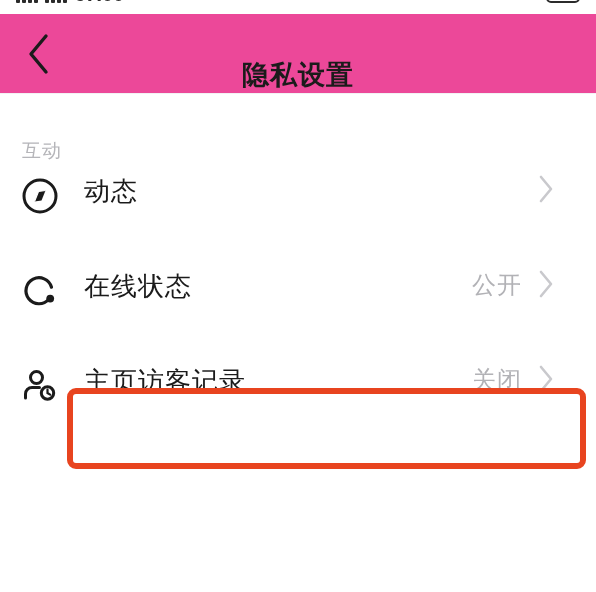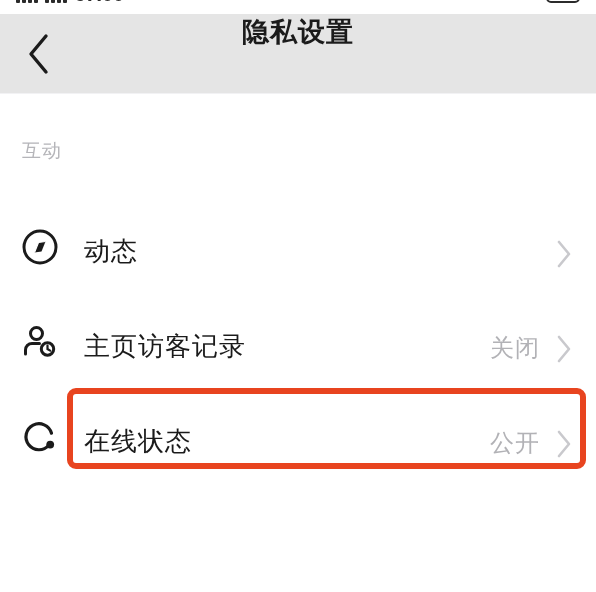--- a/index.html
+++ b/index.html
@@ -72,22 +72,22 @@
     width: 3px; height: 7px;
     background: #2b2b2b;
     border-radius: 0 2px 2px 0;
   }
 
   
   .navbar {
     position: relative;
     height: 80px;
     display: flex;
-    align-items: flex-start;
-    background: #e5e5e5;
+    align-items: flex-end;
+    background: #ec4899;
     border-bottom: 1px solid #f2f2f4;
   }
   .back-btn {
     position: absolute;
     left: 10px;
     top: 50%;
     transform: translateY(-50%);
     width: 56px;
     height: 56px;
     display: flex;
@@ -110,23 +110,23 @@
     font-size: 19px;
     color: #b5b5b9;
     letter-spacing: 1px;
   }
 
   
   .list { background: #ffffff; }
   .row {
     position: relative;
     display: flex;
-    align-items: flex-end;
+    align-items: flex-start;
     height: 95px;
-    padding: 0 20px 0 18px;
+    padding: 0 38px 0 18px;
     background: #ffffff;
     cursor: pointer;
   }
   .row-icon {
     width: 44px;
     height: 44px;
     flex: 0 0 44px;
     display: flex;
     align-items: center;
     justify-content: center;
@@ -226,48 +226,48 @@
         <svg width="17" height="30" viewBox="0 0 17 30" fill="none">
           <path d="M3 3 L13 15 L3 27" stroke="#c9c9cd" stroke-width="2.6" stroke-linecap="round" stroke-linejoin="round"></path>
         </svg>
       </span>
     </div>
 
 
     <div class="row">
       <span class="row-icon">
         <svg width="40" height="40" viewBox="0 0 40 40" fill="none">
+          <path d="M28.8 28.3 A13 13 0 1 1 31.5 16.2" stroke="#1b1b1b" stroke-width="3.2" stroke-linecap="round" fill="none"></path>
+          <circle cx="30.2" cy="27.6" r="3.9" fill="#1b1b1b"></circle>
+        </svg>
+      </span>
+      <span class="row-label">在线状态</span>
+      <span class="row-value">公开</span>
+      <span class="row-chevron">
+        <svg width="17" height="30" viewBox="0 0 17 30" fill="none">
+          <path d="M3 3 L13 15 L3 27" stroke="#c9c9cd" stroke-width="2.6" stroke-linecap="round" stroke-linejoin="round"></path>
+        </svg>
+      </span>
+    </div>
+
+    <div class="row">
+      <span class="row-icon">
+        <svg width="40" height="40" viewBox="0 0 40 40" fill="none">
           <circle cx="16.5" cy="11.5" r="6" stroke="#1b1b1b" stroke-width="3"></circle>
           <path d="M5.5 32 L5.5 28 C5.5 24.4 8.4 21.5 12 21.5 L19.5 21.5" stroke="#1b1b1b" stroke-width="3" stroke-linecap="round" stroke-linejoin="round" fill="none"></path>
           <circle cx="27.5" cy="27" r="6.2" stroke="#1b1b1b" stroke-width="3"></circle>
           <path d="M27.5 23.6 L27.5 27 L30.2 28.6" stroke="#1b1b1b" stroke-width="2.2" stroke-linecap="round" fill="none"></path>
         </svg>
       </span>
       <span class="row-label">主页访客记录</span>
       <span class="row-value">关闭</span>
       <span class="row-chevron">
         <svg width="17" height="30" viewBox="0 0 17 30" fill="none">
           <path d="M3 3 L13 15 L3 27" stroke="#c9c9cd" stroke-width="2.6" stroke-linecap="round" stroke-linejoin="round"></path>
         </svg>
       </span>
     </div>
 
-    <div class="row">
-      <span class="row-icon">
-        <svg width="40" height="40" viewBox="0 0 40 40" fill="none">
-          <path d="M28.8 28.3 A13 13 0 1 1 31.5 16.2" stroke="#1b1b1b" stroke-width="3.2" stroke-linecap="round" fill="none"></path>
-          <circle cx="30.2" cy="27.6" r="3.9" fill="#1b1b1b"></circle>
-        </svg>
-      </span>
-      <span class="row-label">在线状态</span>
-      <span class="row-value">公开</span>
-      <span class="row-chevron">
-        <svg width="17" height="30" viewBox="0 0 17 30" fill="none">
-          <path d="M3 3 L13 15 L3 27" stroke="#c9c9cd" stroke-width="2.6" stroke-linecap="round" stroke-linejoin="round"></path>
-        </svg>
-      </span>
-    </div>
-
   </div>
 
   <div class="highlight-box"></div>
 
 </div>
 
 </body></html>

